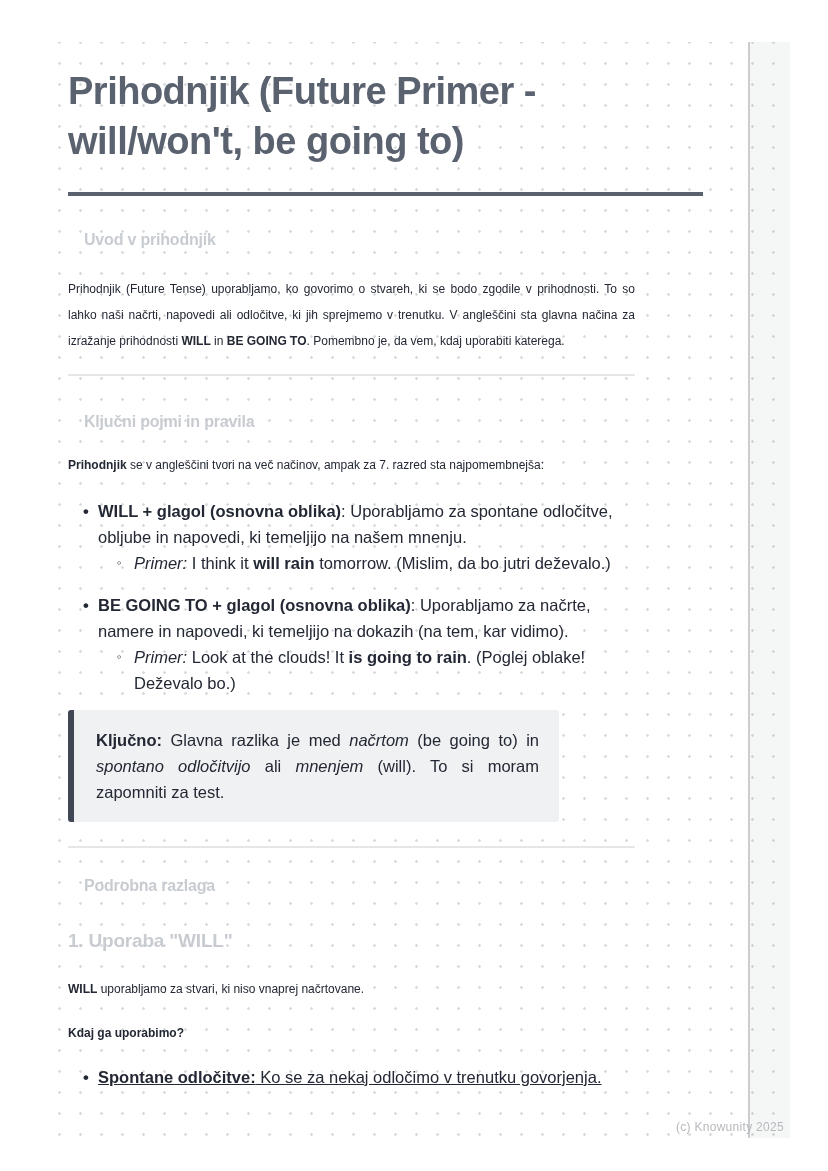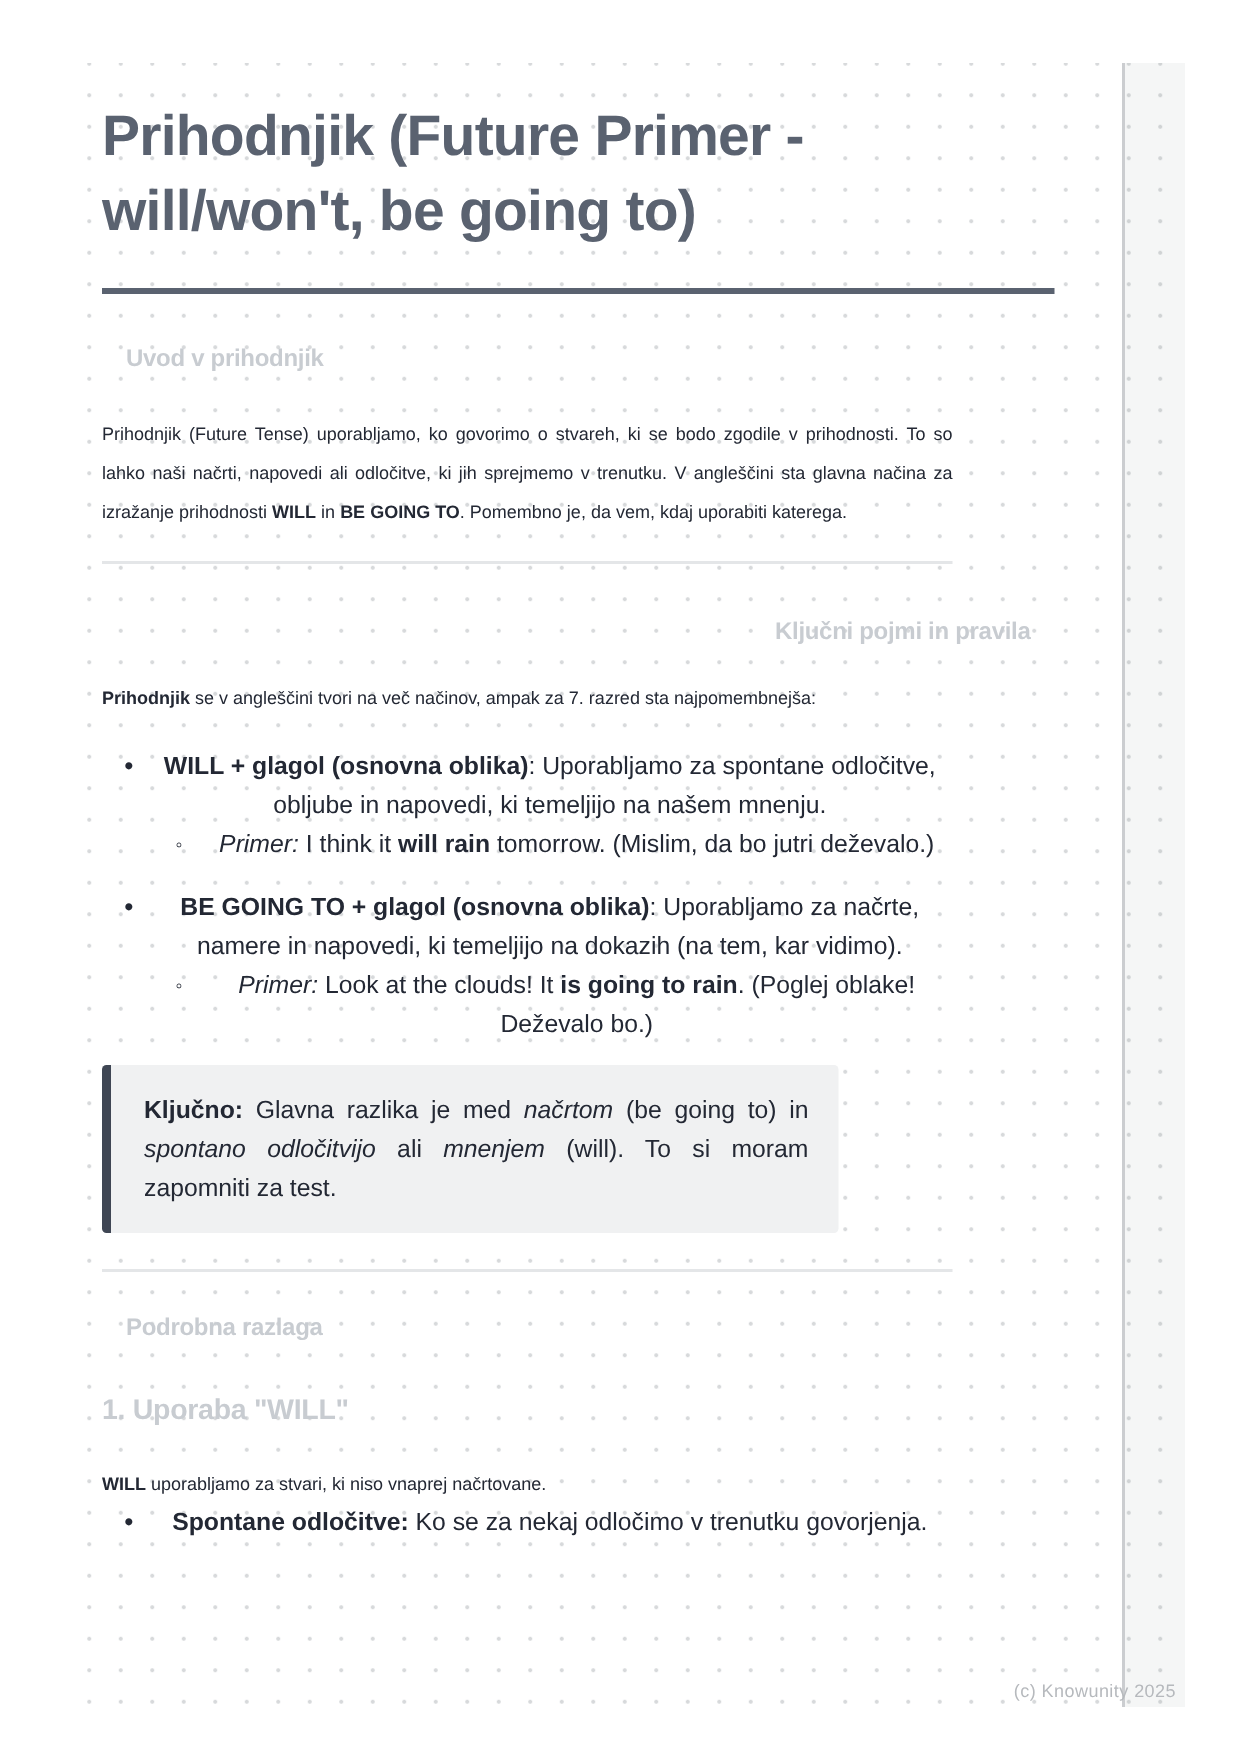--- a/index.html
+++ b/index.html
@@ -46,51 +46,51 @@
     margin:0;font-size:19px;line-height:26px;font-weight:700;
     color:var(--muted-heading-color);letter-spacing:-0.2px;
   }
   .body-p{margin:0;font-size:12px;line-height:26px;width:567px;}
   .jst{text-align:justify;}
   .b{font-weight:700;}
   .i{font-style:italic;}
   .hr-light{border:none;border-top:2px solid var(--rule-light-color);width:567px;margin:0;}
   ul{list-style:none;margin:0;}
   .lvl1{padding-left:30px;width:537px;}
-  .lvl1 > li{position:relative;font-size:16.5px;line-height:26px;text-align:center;}
+  .lvl1 > li{position:relative;font-size:16.5px;line-height:26px;}
   .lvl1 > li::before{content:"\2022";position:absolute;left:-15px;top:0;font-weight:700;}
   .lvl2{padding-left:36px;width:501px;}
   .lvl2 > li{position:relative;font-size:16.5px;line-height:26px;}
   .lvl2 > li::before{content:"\25E6";position:absolute;left:-17px;top:0;font-size:13px;}
   .callout{
     box-sizing:border-box;width:491px;margin-top:14px;
     background:var(--callout-bg);
     border-left:6px solid var(--callout-border);
     border-radius:3px;
     padding:17px 20px 17px 22px;
     font-size:16.5px;line-height:26px;text-align:justify;
   }
   .watermark{
     position:absolute;right:6px;bottom:4px;z-index:5;
     font-size:12px;color:var(--watermark-color);letter-spacing:0.3px;
   }
   
   #h2-intro{margin-top:30px;}
   #p-intro{margin-top:22px;}
   #hr-1{margin-top:20px;}
-  #h2-rules{margin-top:32px;text-align:right;}
+  #h2-rules{margin-top:32px;}
   #p-rules{margin-top:16px;}
   #ul-rules{margin-top:20px;}
   #li-begoing{margin-top:16px;}
   #hr-2{margin-top:24px;}
   #h2-detail{margin-top:24px;}
   #h3-will{margin-top:28px;}
   #p-will{margin-top:22px;}
   #p-kdaj{margin-top:18px;}
-  #ul-will{}
+  #ul-will{margin-top:18px;text-decoration:underline;}
 </style>
 </head>
 <body>
 
 <div class="page">
   <div class="curl"></div>
 
   <div class="content">
 
     <h1 class="doc-title">Prihodnjik (Future Primer - will/won't, be going to)</h1>
@@ -124,20 +124,21 @@
     <div class="callout" id="callout"><span class="b">Ključno:</span><span> Glavna razlika je med </span><span class="i">načrtom</span><span> (be going to) in </span><span class="i">spontano odločitvijo</span><span> ali </span><span class="i">mnenjem</span><span> (will). To si moram zapomniti za test.</span></div>
 
     <hr class="hr-light" id="hr-2">
 
     <h2 class="sec-heading" id="h2-detail">Podrobna razlaga</h2>
 
     <h3 class="sub-heading" id="h3-will">1. Uporaba "WILL"</h3>
 
     <p class="body-p" id="p-will"><span class="b">WILL</span><span> uporabljamo za stvari, ki niso vnaprej načrtovane.</span></p>
 
+    <p class="body-p" id="p-kdaj"><span class="b">Kdaj ga uporabimo?</span></p>
 
     <ul class="lvl1" id="ul-will">
       <li><span class="b">Spontane odločitve:</span><span> Ko se za nekaj odločimo v trenutku govorjenja.</span></li>
     </ul>
 
   </div>
 
   <div class="watermark">(c) Knowunity 2025</div>
 </div>
 

